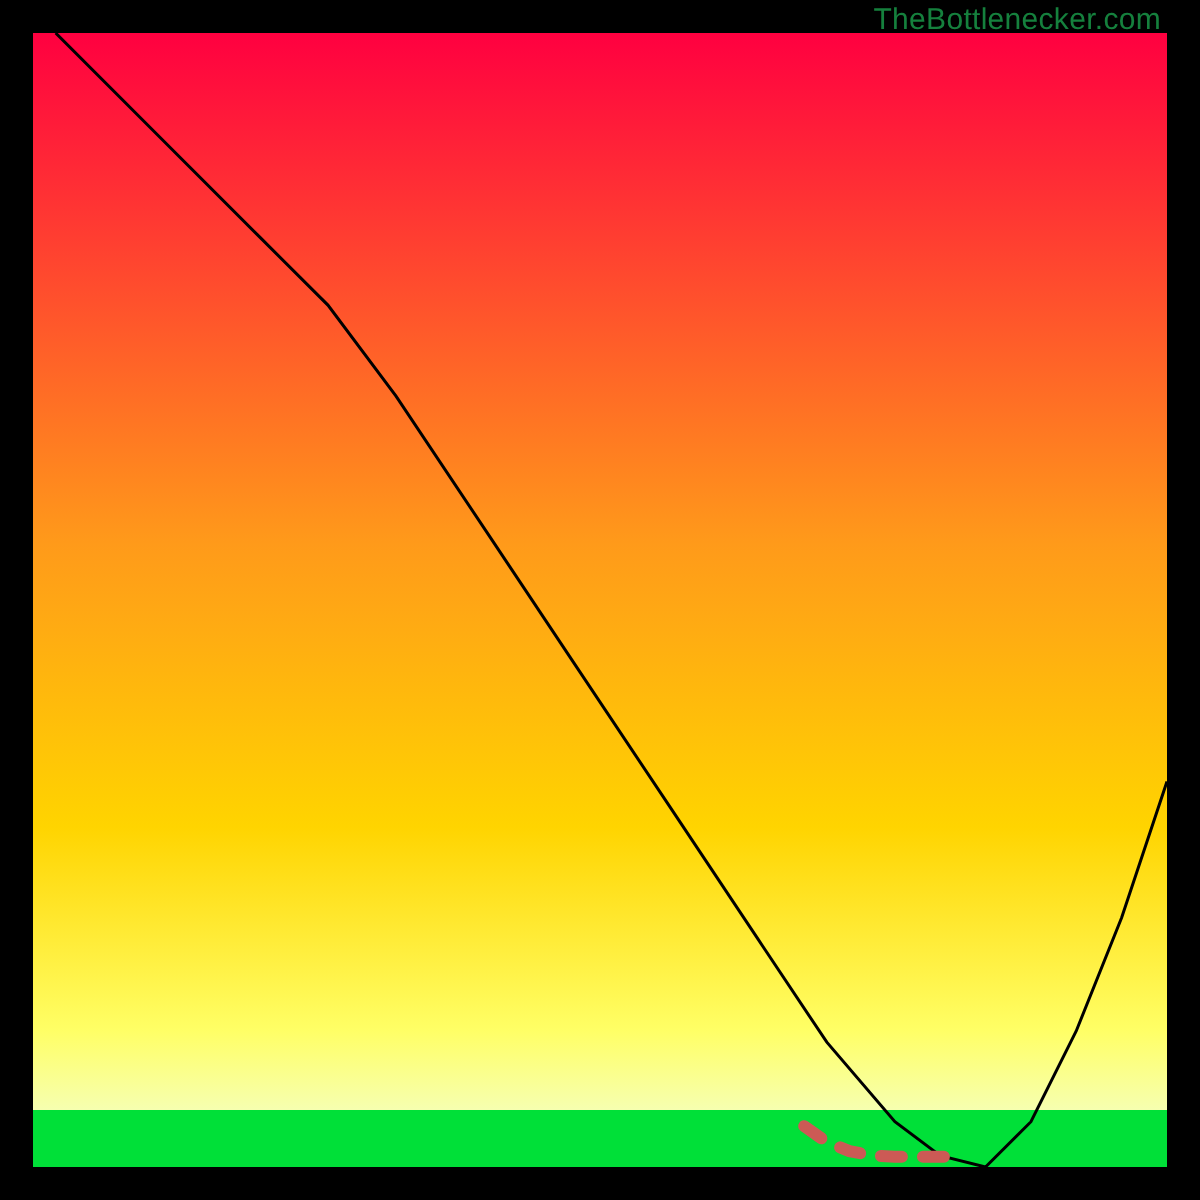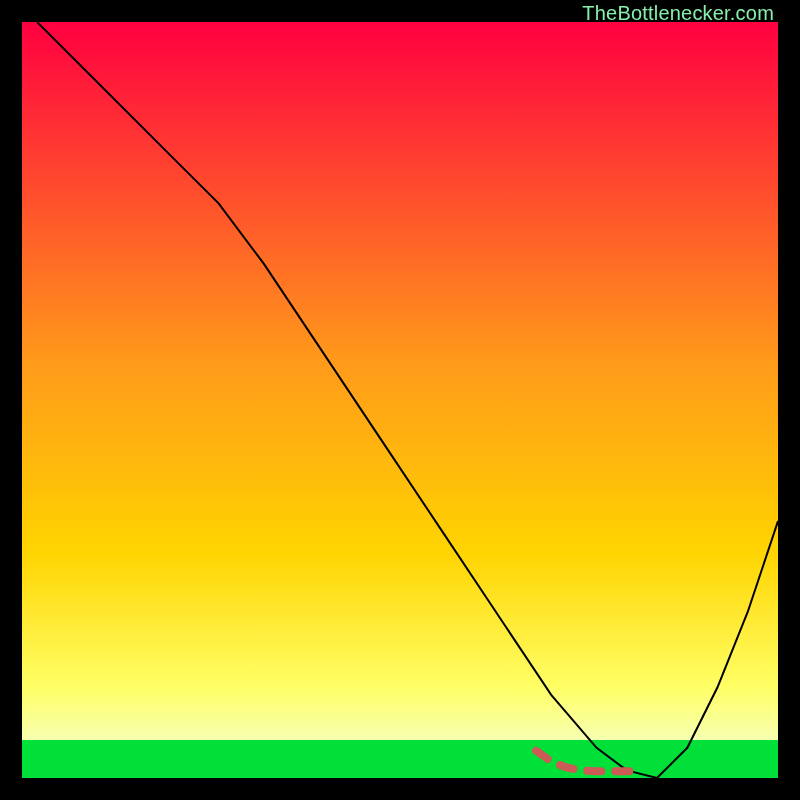--- a/index.html
+++ b/index.html
@@ -23,21 +23,21 @@
     position: absolute;
     left: 0;
     top: 0;
     width: 756px;
     height: 756px;
   }
   .watermark {
     position: absolute;
     top: 2px;
     right: 26px;
-    color: #86efac;
+    color: #15803d;
     font-size: 20px;
     font-weight: 500;
     letter-spacing: 0.2px;
   }
 </style>
 </head>
 <body>
 
 <div class="watermark">TheBottlenecker.com</div>
 

